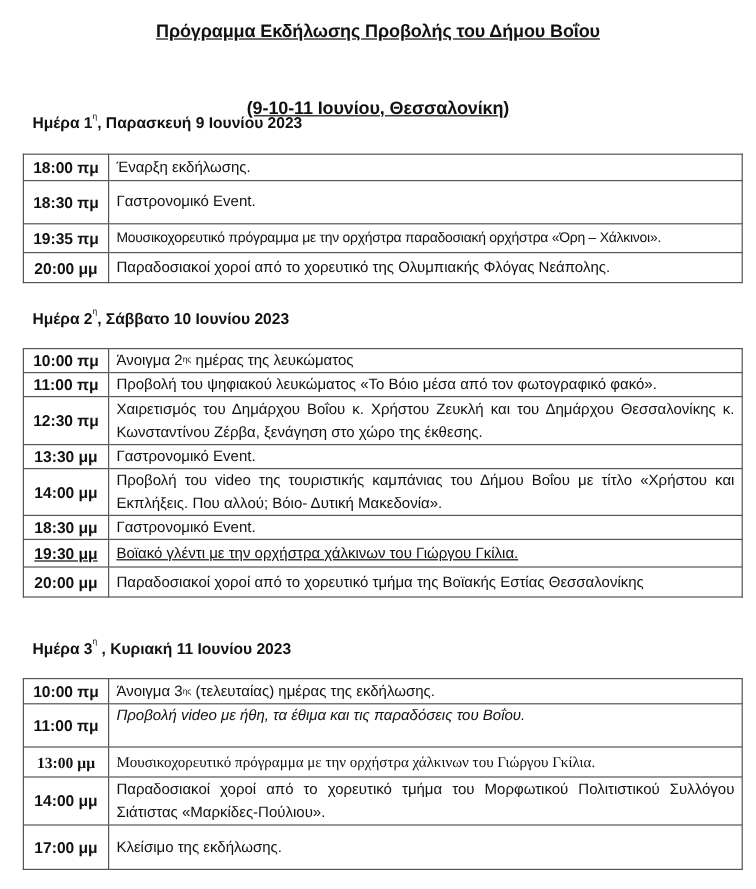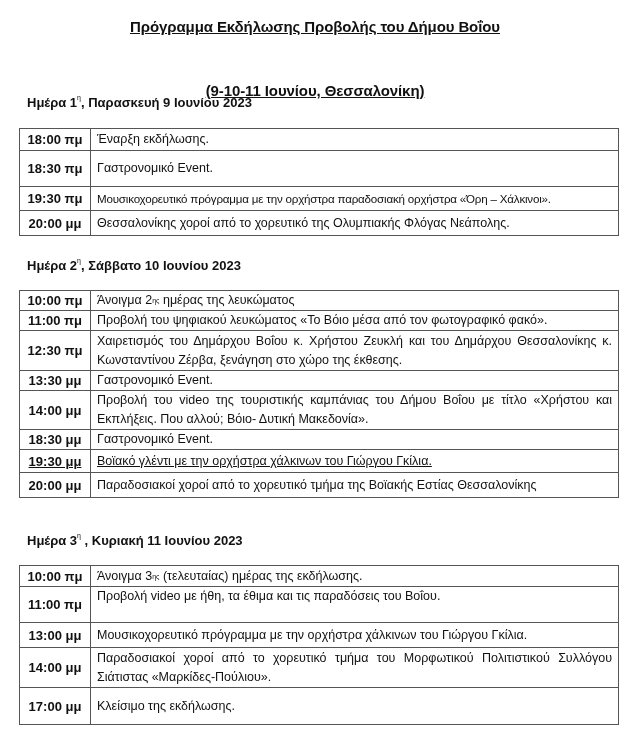--- a/index.html
+++ b/index.html
@@ -25,21 +25,21 @@
   table.sched td {
     border: 1px solid #555555; padding: 0 6px 0 6px;
     vertical-align: middle; line-height: 19px;
   }
   table.sched td.time {
     width: 62px; font-weight: bold; text-align: center; padding: 0 4px;
     font-size: 13px; white-space: nowrap;
   }
   table.sched td.desc { text-align: justify; text-align-last: left; }
   td.desc.small { font-size: 11.6px; letter-spacing: -0.2px; }
-  td.desc.top { vertical-align: top; }
+  td.desc.top { vertical-align: top; font-style: italic; }
   sup.ord { font-size: 7px; vertical-align: top; position: relative; top: 0px; }
 </style>
 </head>
 <body>
 
 <div class="title" style="top:18px;">Πρόγραμμα Εκδήλωσης Προβολής του Δήμου Βοΐου</div>
 <div class="title" style="top:60px;margin-top:22px;">(9-10-11 Ιουνίου, Θεσσαλονίκη)</div>
 
 <div class="day-heading" style="top:95px;"><span>Ημέρα 1</span><sup>η</sup><span>, Παρασκευή 9 Ιουνίου 2023</span></div>
 
@@ -47,26 +47,26 @@
   <tbody>
       <tr style="height:22px;">
     <td class="time">18:00 πμ</td>
     <td class="desc">Έναρξη εκδήλωσης.</td>
   </tr>
   <tr style="height:36px;">
     <td class="time">18:30 πμ</td>
     <td class="desc">Γαστρονομικό Event.</td>
   </tr>
   <tr style="height:24px;">
-    <td class="time">19:30 πμ</td>
+    <td class="time">19:35 πμ</td>
     <td class="desc small">Μουσικοχορευτικό πρόγραμμα με την ορχήστρα παραδοσιακή ορχήστρα «Όρη – Χάλκινοι».</td>
   </tr>
   <tr style="height:25px;">
     <td class="time">20:00 μμ</td>
-    <td class="desc">Θεσσαλονίκης χοροί από το χορευτικό της Ολυμπιακής Φλόγας Νεάπολης.</td>
+    <td class="desc">Παραδοσιακοί χοροί από το χορευτικό της Ολυμπιακής Φλόγας Νεάπολης.</td>
   </tr>
 </tbody>
   </table>
 
 <div class="day-heading" style="top:258px;"><span>Ημέρα 2</span><sup>η</sup><span>, Σάββατο 10 Ιουνίου 2023</span></div>
 
 <table class="sched" style="top:290px;">
   <tbody>
       <tr style="height:19px;">
     <td class="time">10:00 πμ</td>
@@ -108,21 +108,21 @@
 <table class="sched" style="top:565px;">
   <tbody>
       <tr style="height:21px;">
     <td class="time">10:00 πμ</td>
     <td class="desc"><span>Άνοιγμα 3</span><sup class="ord">ης</sup><span> (τελευταίας) ημέρας της εκδήλωσης.</span></td>
   </tr>
   <tr style="height:36px;">
     <td class="time">11:00 πμ</td>
     <td class="desc top">Προβολή video με ήθη, τα έθιμα και τις παραδόσεις του Βοΐου.</td>
   </tr>
-  <tr style="height:25px;">
+  <tr style="height:25px;font-family:Liberation Serif, serif;">
     <td class="time">13:00 μμ</td>
     <td class="desc">Μουσικοχορευτικό πρόγραμμα με την ορχήστρα χάλκινων του Γιώργου Γκίλια.</td>
   </tr>
   <tr style="height:40px;">
     <td class="time">14:00 μμ</td>
     <td class="desc">Παραδοσιακοί χοροί από το χορευτικό τμήμα του Μορφωτικού Πολιτιστικού Συλλόγου Σιάτιστας «Μαρκίδες-Πούλιου».</td>
   </tr>
   <tr style="height:37px;">
     <td class="time">17:00 μμ</td>
     <td class="desc">Κλείσιμο της εκδήλωσης.</td>

